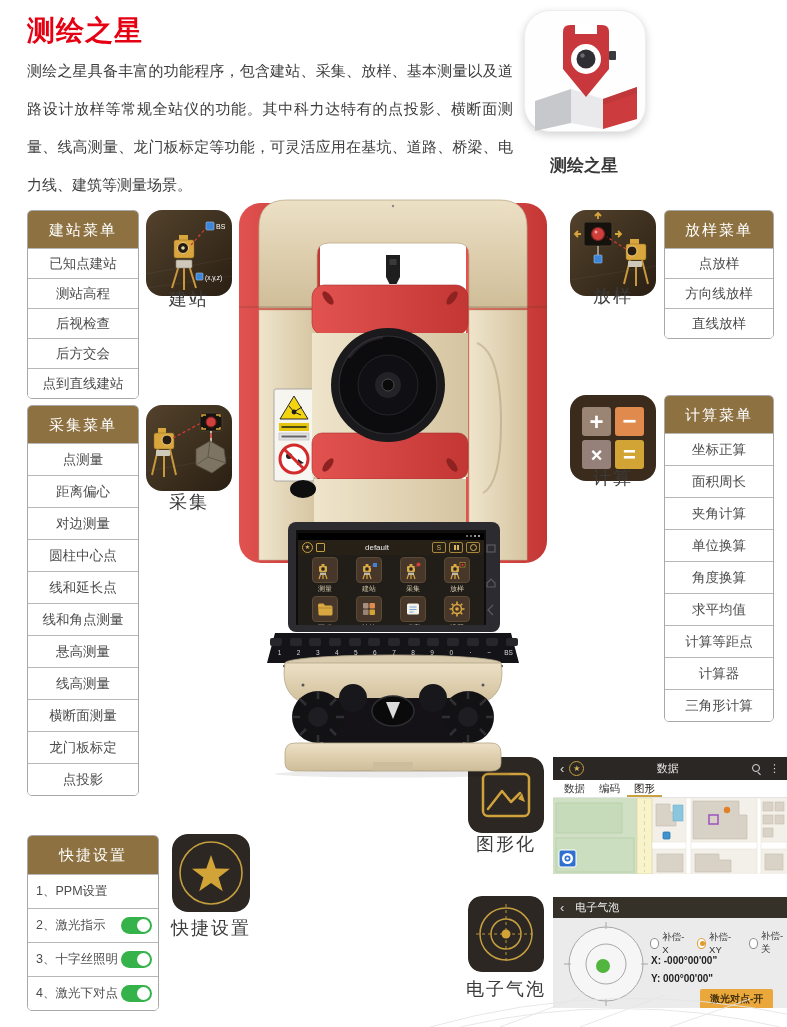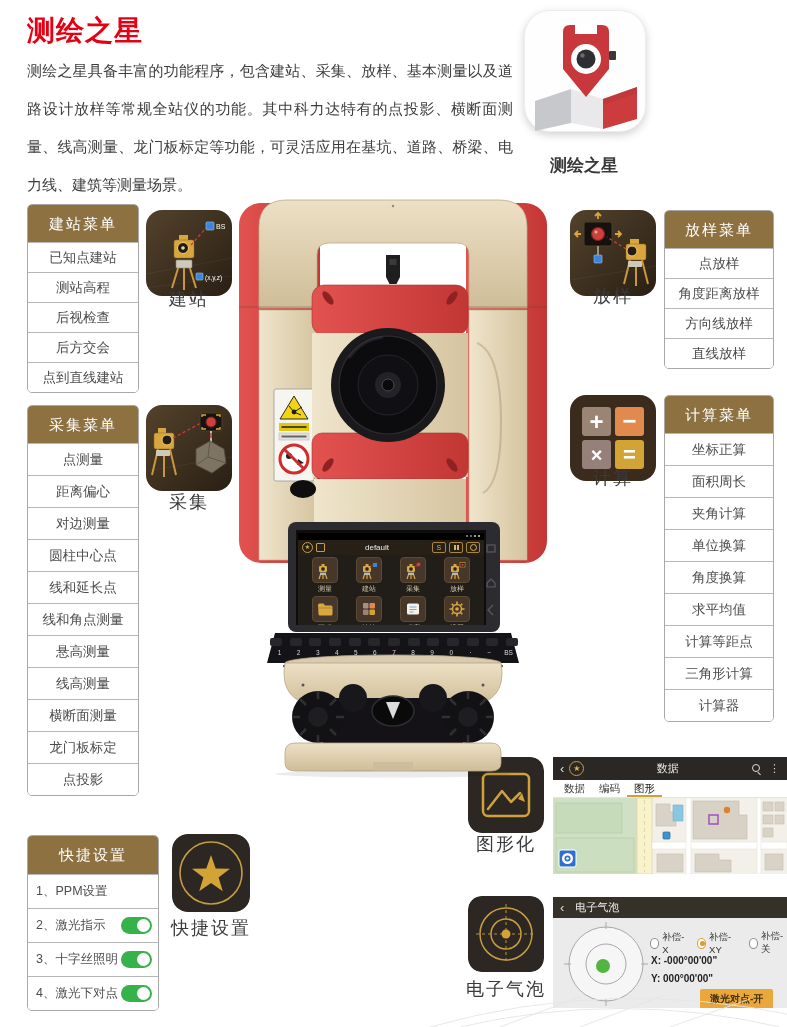--- a/index.html
+++ b/index.html
@@ -124,21 +124,21 @@
       <rect x="84" y="40" width="7" height="9" rx="1" fill="#3a3a3e"></rect>
       <path d="M45,14 H77 Q84,14 84,21 V58 L61,86 L38,58 V21 Q38,14 45,14 Z" fill="#c8373c"></path>
       <rect x="50" y="14" width="22" height="9" fill="#ffffff"></rect>
       <circle cx="61" cy="48" r="15" fill="#ffffff"></circle>
       <circle cx="61" cy="48" r="9.5" fill="#2f2f33"></circle>
       <circle cx="57.5" cy="44.5" r="2.2" fill="#6a6a70"></circle>
     </svg>
   </div>
   <div class="app-card-label">测绘之星</div>
 
-  <div class="menu" style="left:27px;top:204px;width:110px">
+  <div class="menu" style="left:27px;top:210px;width:110px">
     <div class="menu-header">建站菜单</div>
     <div class="menu-item">已知点建站</div>
     <div class="menu-item">测站高程</div>
     <div class="menu-item">后视检查</div>
     <div class="menu-item">后方交会</div>
     <div class="menu-item">点到直线建站</div>
   </div>
 
   <div class="tile" style="left:146px;top:210px">
     <svg viewBox="0 0 86 86" width="86" height="86">
@@ -191,21 +191,20 @@
       <path d="M65 28 L65 33" stroke="#cf3f3c" stroke-width="1.6"></path>
       <path d="M50 44 L64 36 L78 44 L80 58 L66 68 L50 60 Z" fill="#7d7464" stroke="#564f43" stroke-width="0.8"></path>
       <path d="M64 36 L62 52 L50 60 M62 52 L80 58" stroke="#564f43" stroke-width="0.8" fill="none"></path>
     </svg>
   </div>
   <div class="tile-label" style="left:146px;top:490px;width:86px">采集</div>
 
   <div class="menu" style="left:664px;top:210px;width:108px">
     <div class="menu-header">放样菜单</div>
     <div class="menu-item">点放样</div>
-    <div class="menu-item">角度距离放样</div>
     <div class="menu-item">方向线放样</div>
     <div class="menu-item">直线放样</div>
   </div>
 
   <div class="tile" style="left:570px;top:210px">
     <svg viewBox="0 0 86 86" width="86" height="86">
       <rect width="86" height="86" fill="url(#tileBg)"></rect>
       <path d="M0 70 L86 56" stroke="rgba(255,255,255,0.05)" stroke-width="1"></path>
       <rect x="14" y="12" width="28" height="24" rx="2" fill="#15120e" stroke="#4a3f2d" stroke-width="1"></rect>
       <circle cx="28" cy="24" r="6.5" fill="#cf3f3c" stroke="#7e2321" stroke-width="1.2"></circle>
@@ -227,22 +226,22 @@
 
   <div class="menu tall" style="left:664px;top:395px;width:108px">
     <div class="menu-header">计算菜单</div>
     <div class="menu-item">坐标正算</div>
     <div class="menu-item">面积周长</div>
     <div class="menu-item">夹角计算</div>
     <div class="menu-item">单位换算</div>
     <div class="menu-item">角度换算</div>
     <div class="menu-item">求平均值</div>
     <div class="menu-item">计算等距点</div>
+    <div class="menu-item">计算器</div>
     <div class="menu-item">三角形计算</div>
-    <div class="menu-item">计算器</div>
   </div>
 
   <div class="tile" style="left:570px;top:395px">
     <svg viewBox="0 0 86 86" width="86" height="86">
       <rect width="86" height="86" fill="#3a2b1c"></rect>
       <rect x="12" y="12" width="29" height="29" rx="3" fill="#9a8473"></rect>
       <rect x="45" y="12" width="29" height="29" rx="3" fill="#e08a4e"></rect>
       <rect x="12" y="45" width="29" height="29" rx="3" fill="#95817a"></rect>
       <rect x="45" y="45" width="29" height="29" rx="3" fill="#d2a435"></rect>
       <text x="26.5" y="34.5" font-size="24" font-weight="bold" fill="#fff" text-anchor="middle" font-family="Liberation Sans, sans-serif">+</text>

